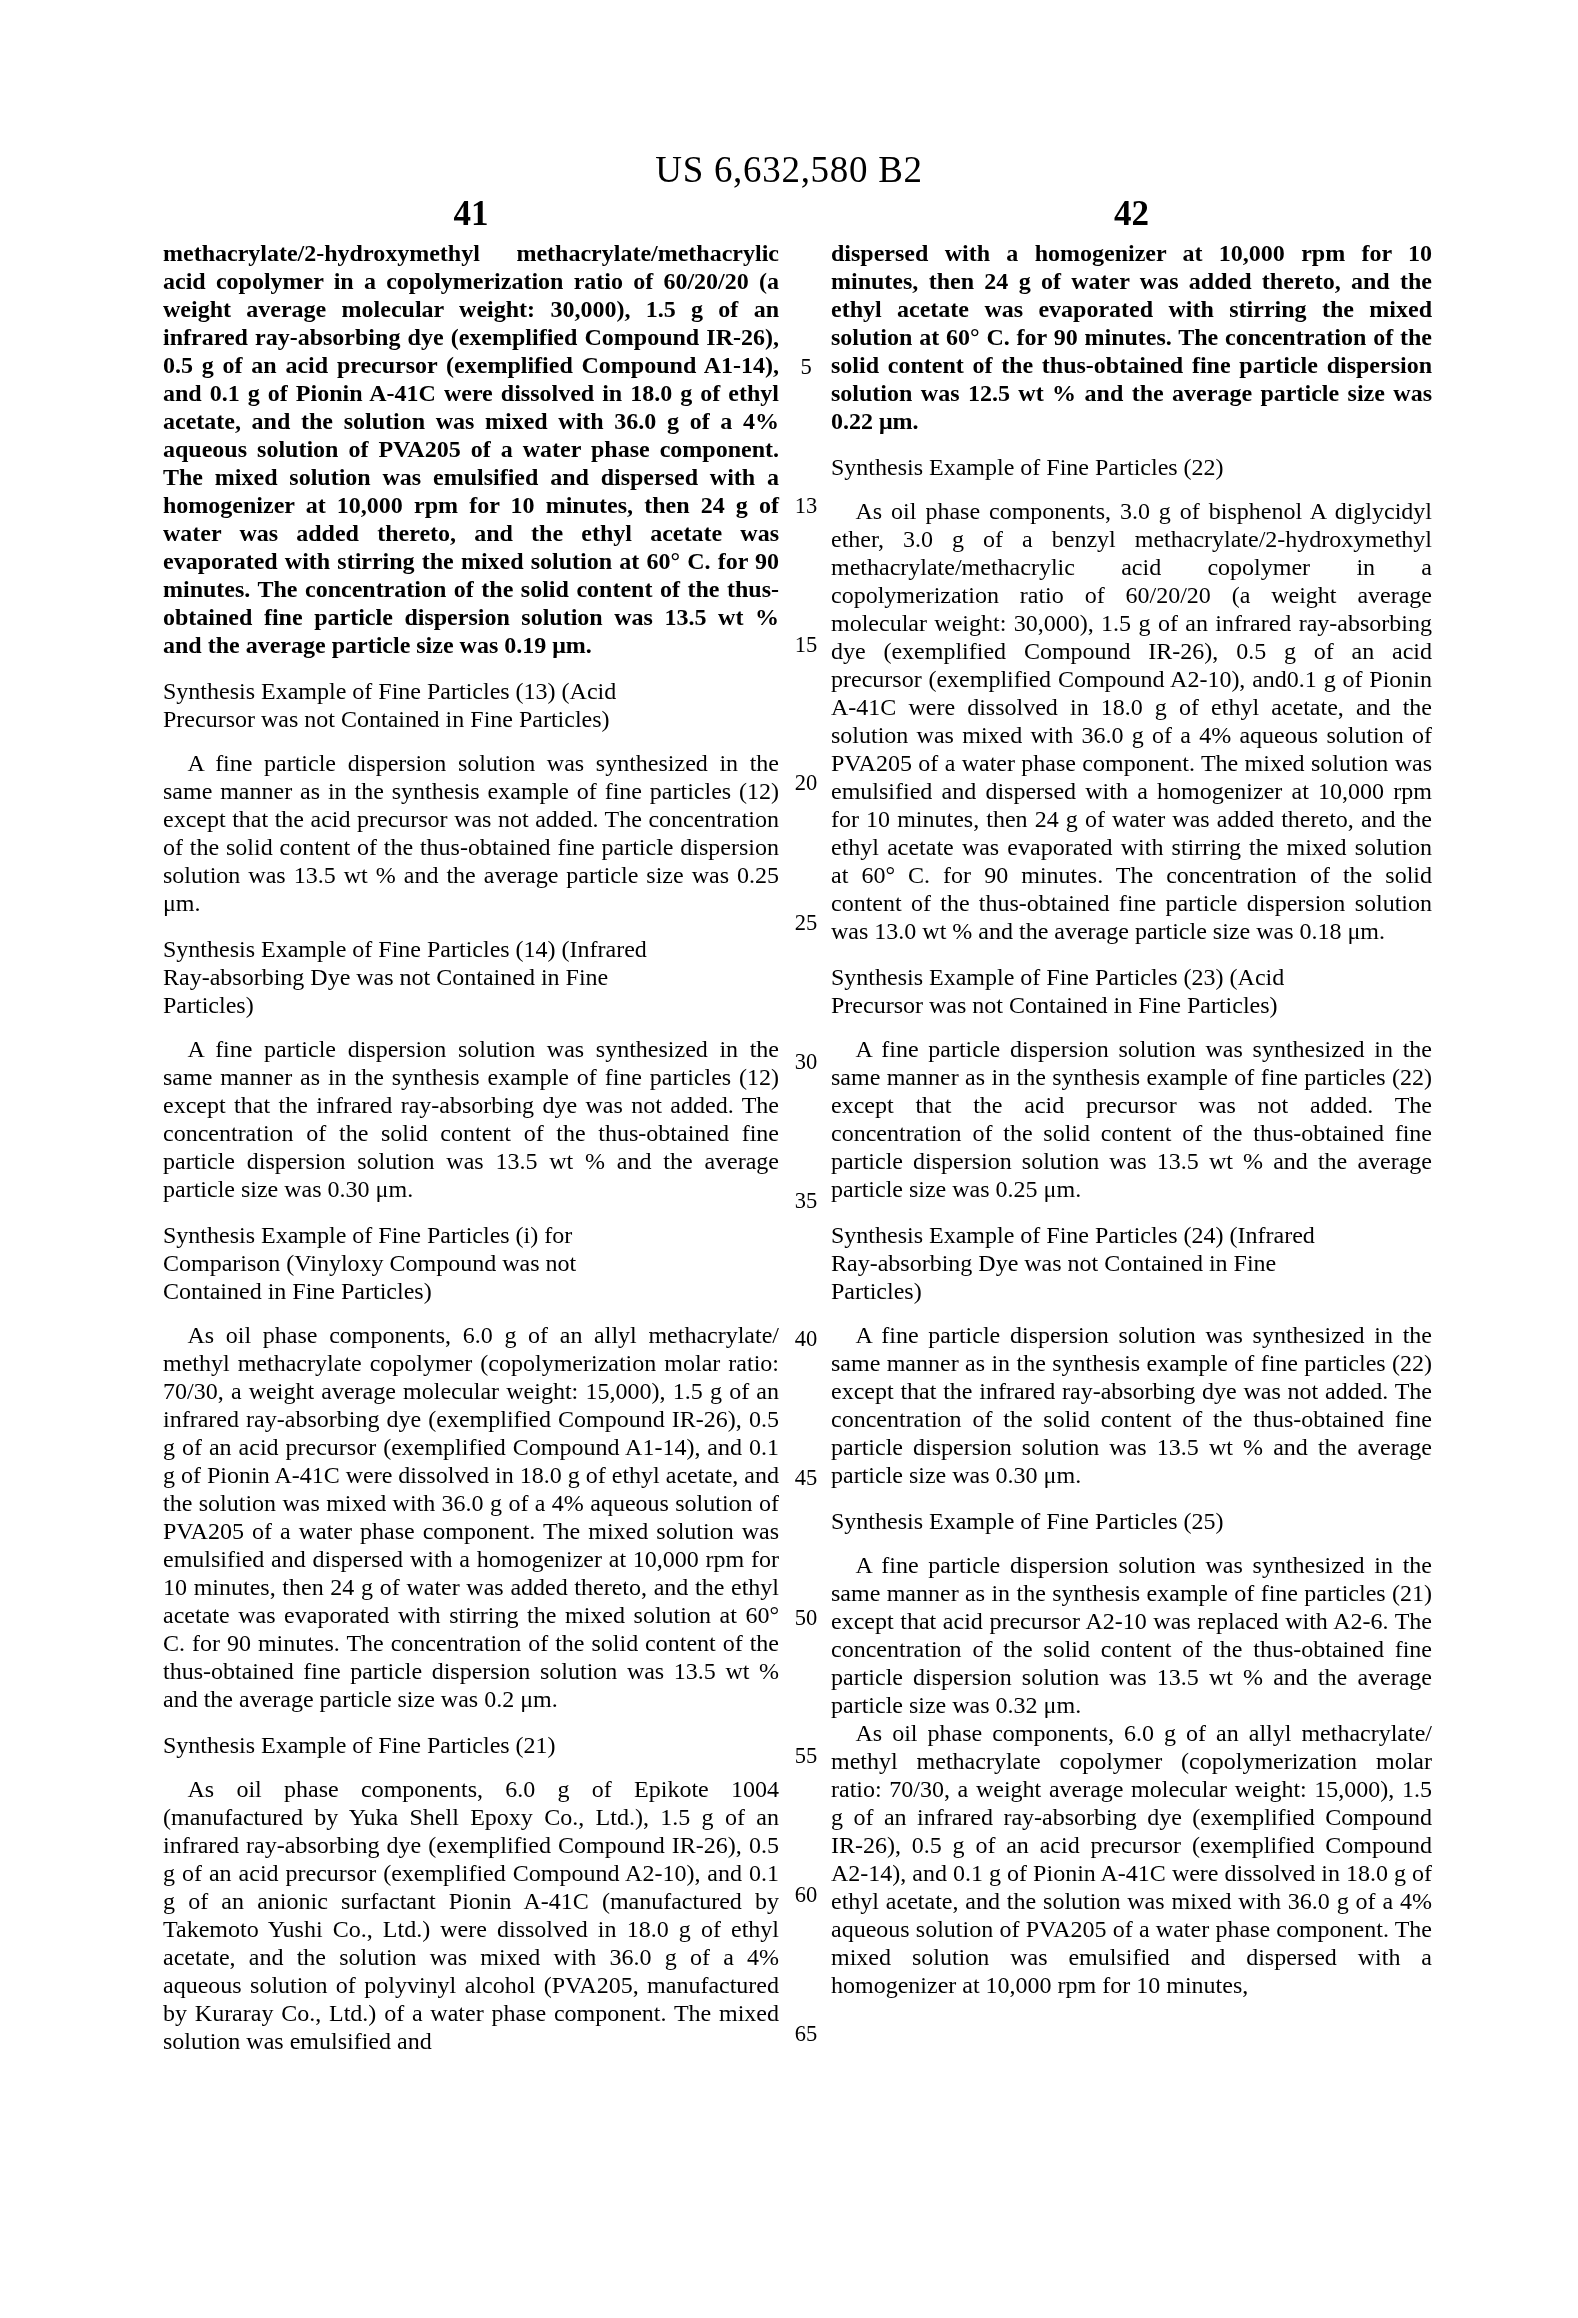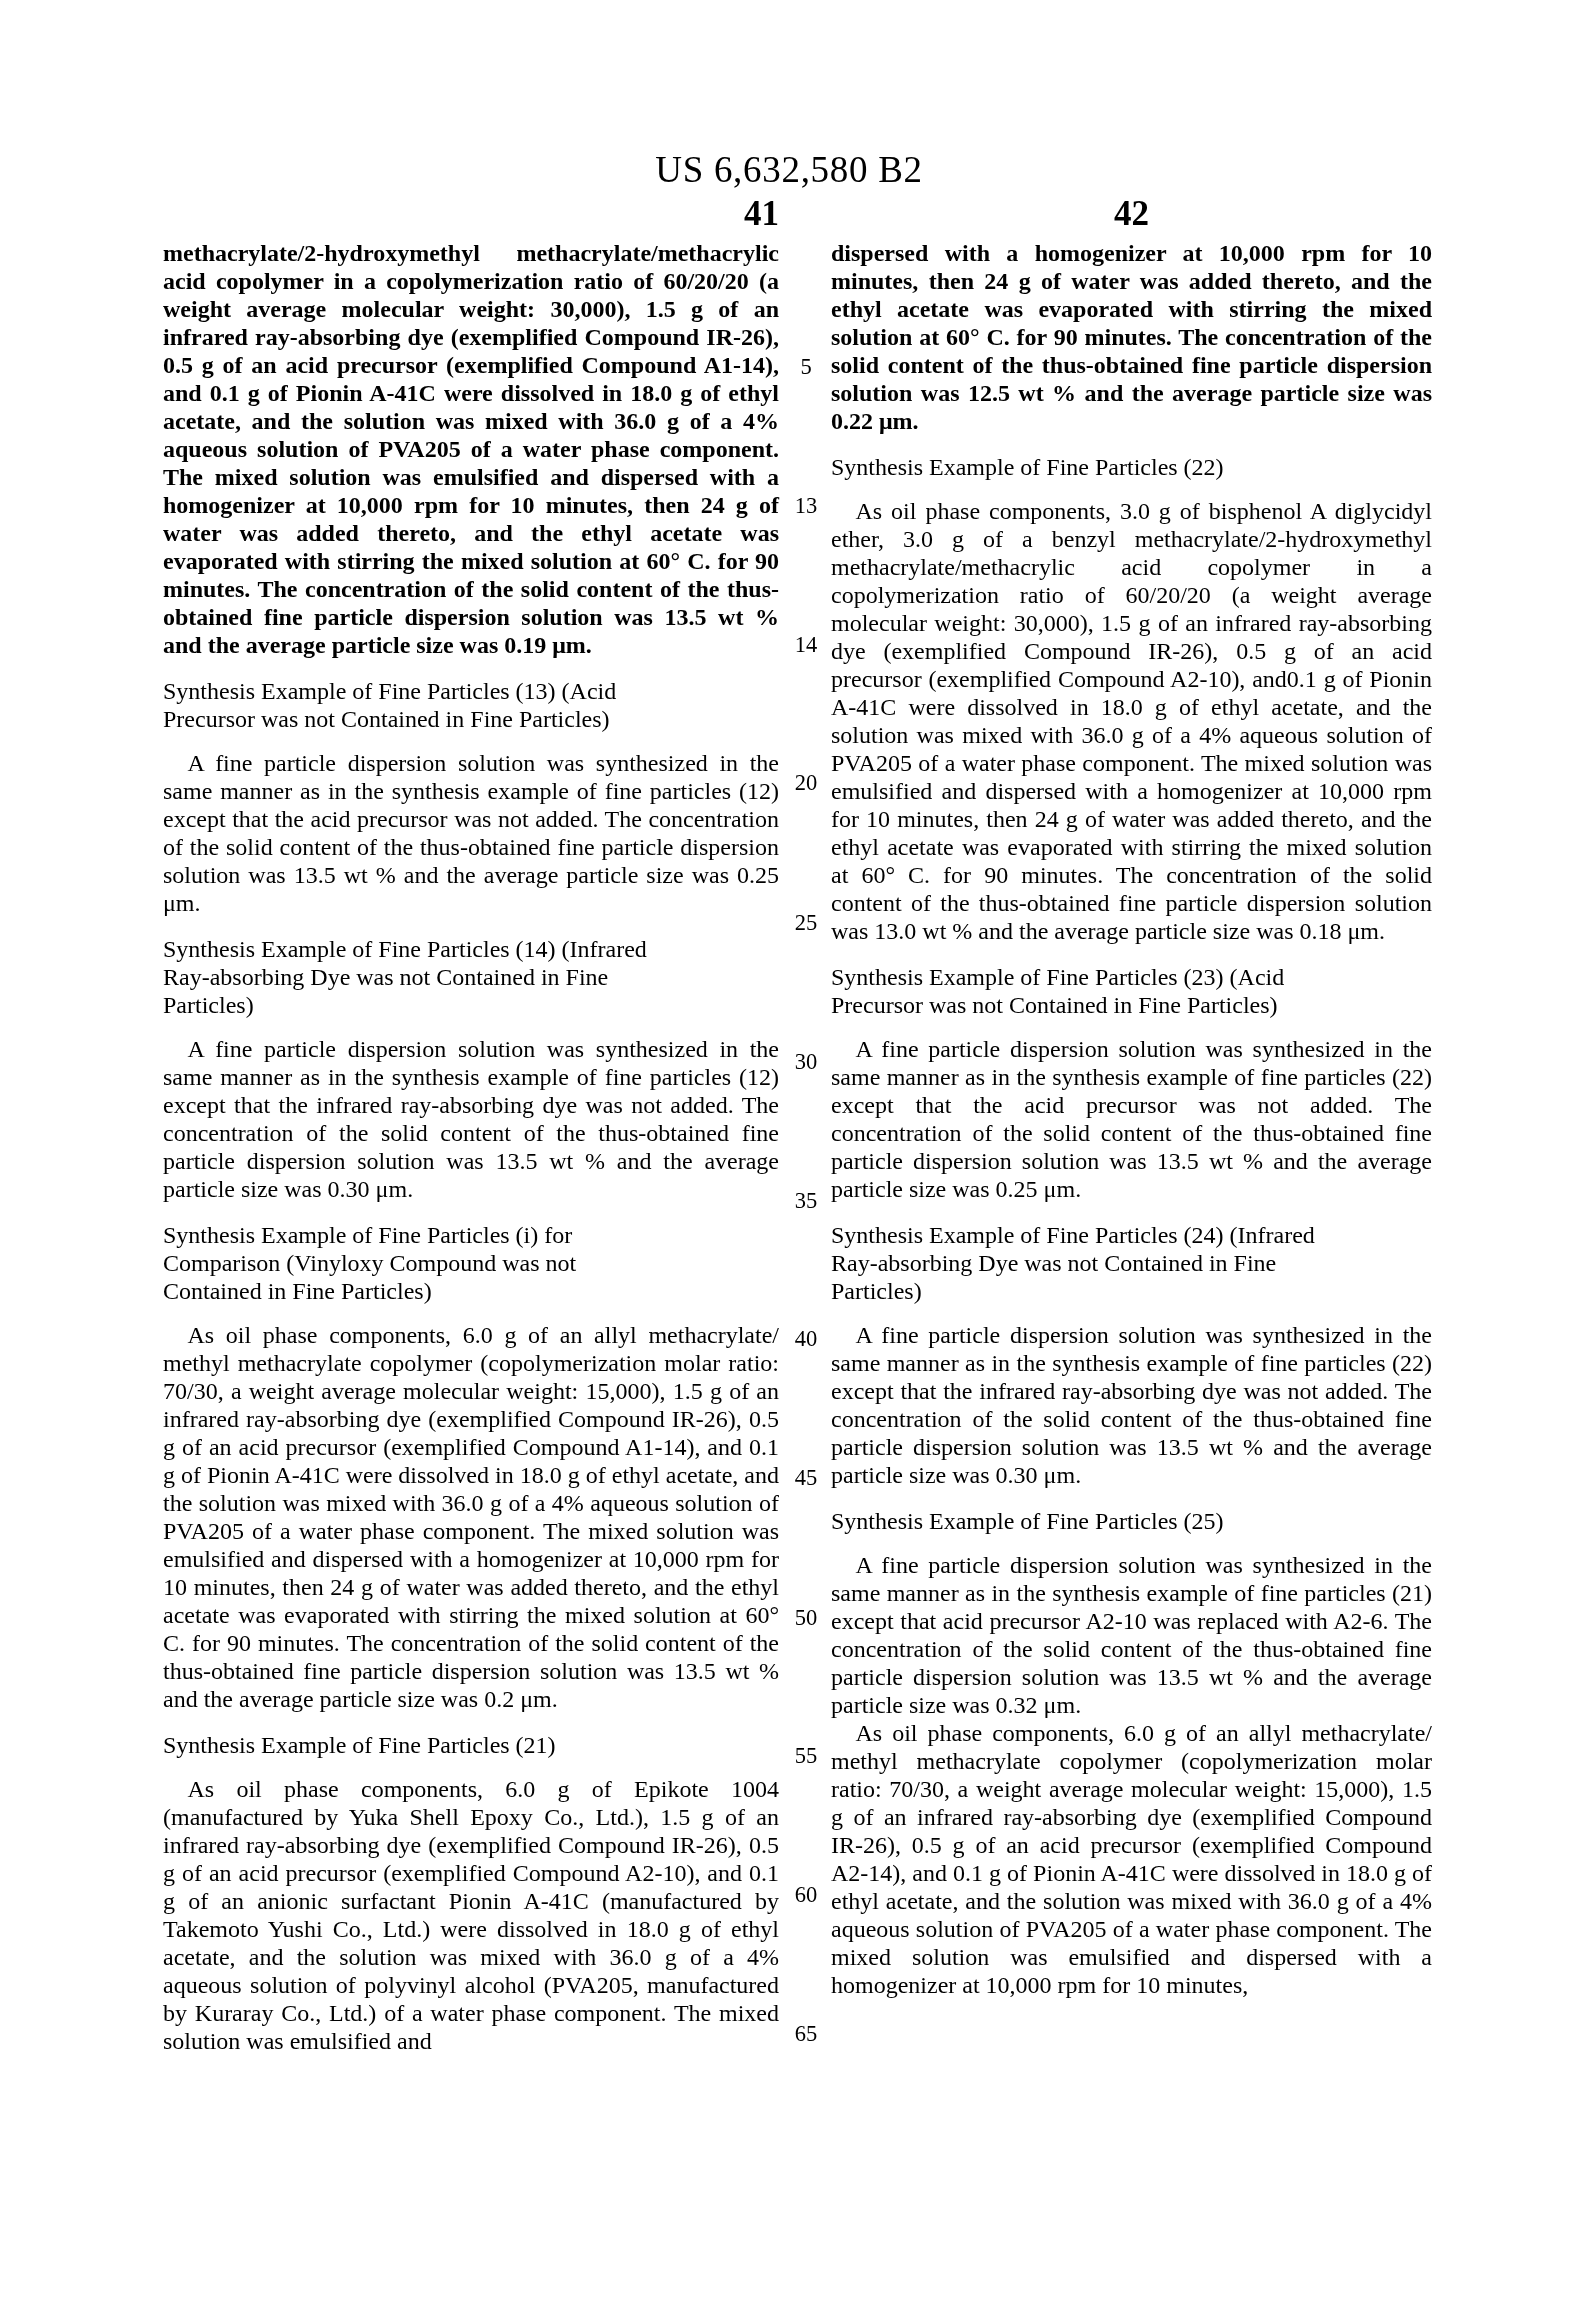--- a/index.html
+++ b/index.html
@@ -13,21 +13,21 @@
   .pub-number {
     position: absolute; top: 150px; left: 0; width: 100%;
     text-align: center; font-size: 37px; line-height: 39px;
     letter-spacing: 0.7px; white-space: nowrap;
   }
   .col-num {
     position: absolute; top: 195px;
     font-size: 35px; line-height: 37px; font-weight: bold;
     text-align: center;
   }
-  #colnum-41 { left: 163px; width: 616px; text-align: right; }
+  #colnum-41 { left: 163px; width: 616px; }
   #colnum-42 { left: 831px; width: 601px; }
   .column {
     position: absolute; top: 239px;
     font-size: 24px; line-height: 28px;
     text-align: justify; text-justify: inter-word;
   }
   #column-41 { left: 163px;  width: 616px; }
   #column-42 { left: 831px; width: 601px; }
   .para { margin: 0; text-indent: 24.5px; }
   .para.continuation { text-indent: 0; font-weight: bold; }
@@ -45,21 +45,21 @@
 </style>
 </head>
 <body>
 
 <div class="pub-number">US 6,632,580 B2</div>
 <div id="colnum-41" class="col-num">41</div>
 <div id="colnum-42" class="col-num">42</div>
 
 <span class="gutter-num" style="top:353px">5</span>
 <span class="gutter-num" style="top:492px">13</span>
-<span class="gutter-num" style="top:631px">14</span>
+<span class="gutter-num" style="top:631px">15</span>
 <span class="gutter-num" style="top:769px">20</span>
 <span class="gutter-num" style="top:909px">25</span>
 <span class="gutter-num" style="top:1048px">30</span>
 <span class="gutter-num" style="top:1187px">35</span>
 <span class="gutter-num" style="top:1325px">40</span>
 <span class="gutter-num" style="top:1464px">45</span>
 <span class="gutter-num" style="top:1604px">50</span>
 <span class="gutter-num" style="top:1742px">55</span>
 <span class="gutter-num" style="top:1881px">60</span>
 <span class="gutter-num" style="top:2020px">65</span>

